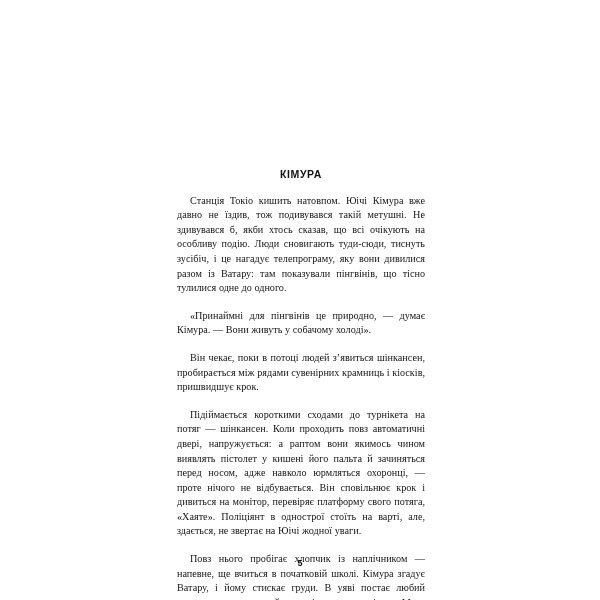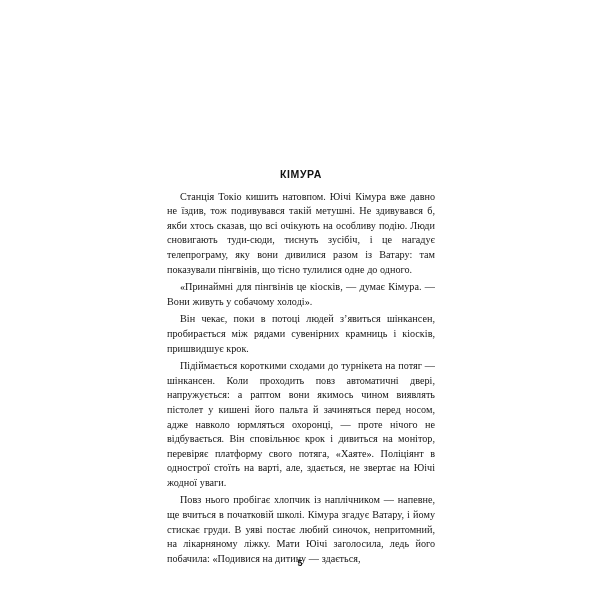--- a/index.html
+++ b/index.html
@@ -37,21 +37,21 @@
     font-size: 10.5px;
     font-weight: 700;
     letter-spacing: 0.6px;
     text-align: center;
     color: #111111;
     margin: 0 0 9px 0;
     line-height: 1.2;
   }
 
   .para {
-    margin: 3px;
+    margin: 13px;
     font-size: 10.2px;
     line-height: 14.6px;
     text-align: justify;
     text-justify: inter-word;
     text-indent: 13px;
     color: #141414;
     hyphens: manual;
     -webkit-hyphens: manual;
     word-spacing: 0.1px;
   }
@@ -76,21 +76,21 @@
 <body>
 
 <div class="page">
 
   <div class="text-block">
 
     <h1 class="chapter-title">КІМУРА</h1>
 
     <p class="para first">Станція Токіо кишить натовпом. Юічі Кімура вже давно не їздив, тож подивувався такій метушні. Не здивувався б, якби хтось сказав, що всі очікують на особливу подію. Люди сновигають туди-сюди, тиснуть зусібіч, і це нагадує телепрограму, яку вони дивилися разом із Ватару: там показували пінгвінів, що тісно тулилися одне до одного.</p>
 
-    <p class="para italic">«Принаймні для пінгвінів це кіосків, — думає Кімура. — Вони живуть у собачому холоді».</p>
+    <p class="para italic">«Принаймні для пінгвінів це природно, — думає Кімура. — Вони живуть у собачому холоді».</p>
 
     <p class="para">Він чекає, поки в потоці людей з’явиться шінкансен, пробирається між рядами сувенірних крамниць і кіосків, пришвидшує крок.</p>
 
     <p class="para">Підіймається короткими сходами до турнікета на потяг — шінкансен. Коли проходить повз автоматичні двері, напружується: а раптом вони якимось чином виявлять пістолет у кишені його пальта й зачиняться перед носом, адже навколо юрмляться охоронці, — проте нічого не відбувається. Він сповільнює крок і дивиться на монітор, перевіряє платформу свого потяга, «Хаяте». Поліціянт в однострої стоїть на варті, але, здається, не звертає на Юічі жодної уваги.</p>
 
     <p class="para">Повз нього пробігає хлопчик із наплічником — напевне, ще вчиться в початковій школі. Кімура згадує Ватару, і йому стискає груди. В уяві постає любий синочок, непритомний, на лікарняному ліжку. Мати Юічі заголосила, ледь його побачила: «Подивися на дитину — здається,</p>
 
   </div>
 
   <div class="page-number">5</div>

